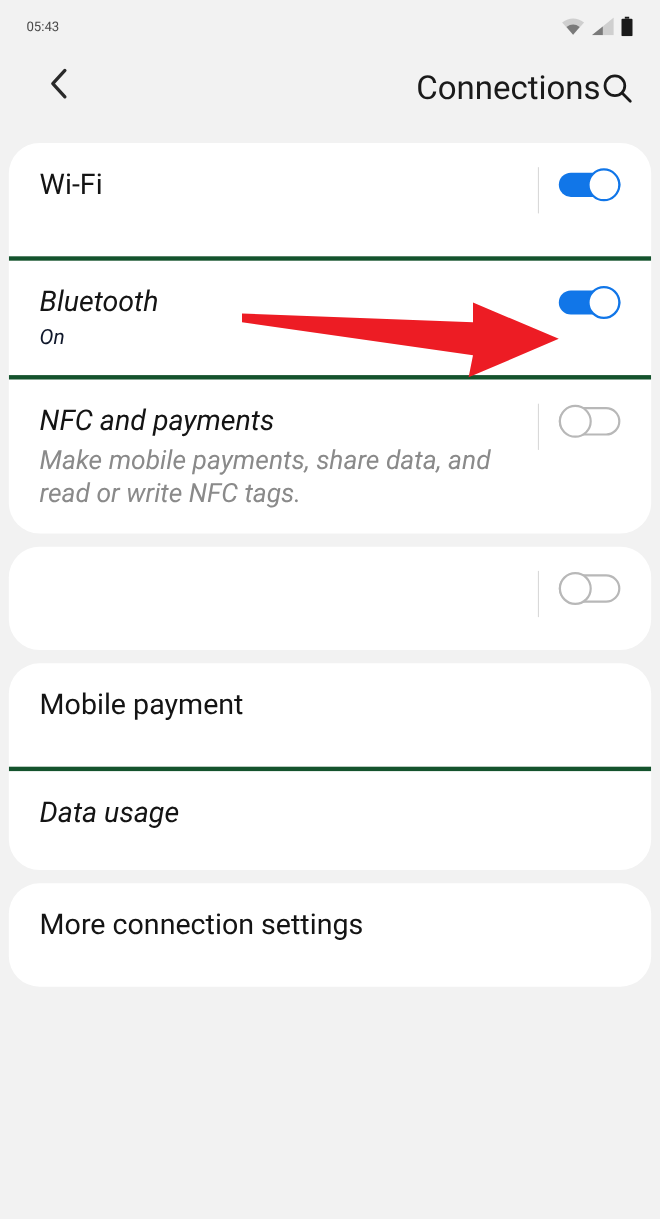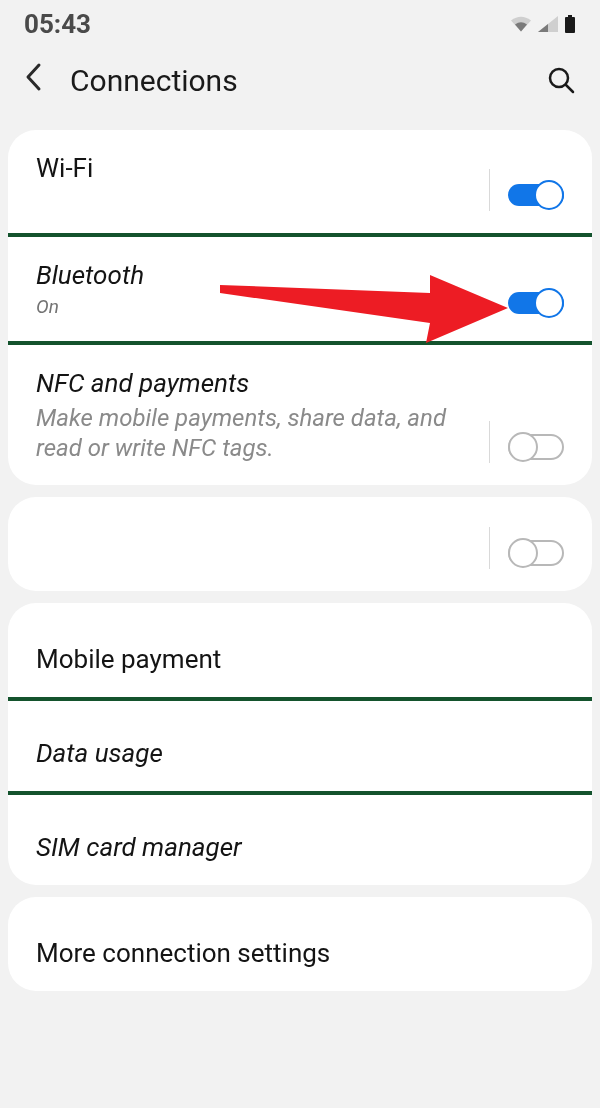--- a/index.html
+++ b/index.html
@@ -12,37 +12,38 @@
     position: relative;
   }
 
   
   .status-bar {
     height: 48px;
     display: flex;
     align-items: center;
     justify-content: space-between;
     padding: 0 24px;
-    font-size: 26px;
+    font-size: 12px;
     color: #4a4a4a;
-    font-weight: 700;
+    font-weight: 400;
   }
   .status-icons {
     display: flex;
     align-items: center;
     gap: 6px;
   }
   .status-icons svg { display: block; }
 
   
   .header {
     height: 70px;
     display: flex;
     align-items: center;
     padding: 0 24px 6px 24px;
+    text-align: right;
   }
   .back-btn {
     font-size: 30px;
     color: #2a2a2a;
     width: 40px;
   }
   .title {
     font-size: 30px;
     font-weight: 400;
     color: #1a1a1a;
@@ -53,38 +54,38 @@
 
   
   .group {
     background: #fff;
     margin: 12px 8px;
     border-radius: 28px;
     overflow: hidden;
   }
   .row {
     display: flex;
-    align-items: flex-end;
+    align-items: flex-start;
     padding: 22px 28px;
     min-height: 94px;
   }
   .row + .row { border-top: 4px solid #14532d; font-style: italic; }
   .row-text { flex: 1; padding-right: 16px; }
   .row-title {
     font-size: 26px;
     color: #141414;
     line-height: 1.25;
   }
   .row-sub {
     font-size: 24px;
     color: #8a8a8a;
     line-height: 1.25;
     margin-top: 4px;
   }
-  .row-sub.accent { color: #737373; font-size: 19px; }
+  .row-sub.accent { color: #0f172a; font-size: 19px; }
 
   
   .tsep {
     width: 1px;
     height: 42px;
     background: #d9d9d9;
     margin-right: 18px;
   }
 
   
@@ -207,25 +208,20 @@
   <div class="row">
     <div class="row-text">
         <div class="row-title">Mobile payment</div>
       </div>
   </div>
   <div class="row">
     <div class="row-text">
         <div class="row-title">Data usage</div>
       </div>
   </div>
-  <div class="row">
-    <div class="row-text">
-        <div class="row-title">SIM card manager</div>
-      </div>
-  </div>
 </div>
 
 <div class="group">
   <div class="row">
     <div class="row-text">
         <div class="row-title">More connection settings</div>
       </div>
   </div>
 </div>
 

